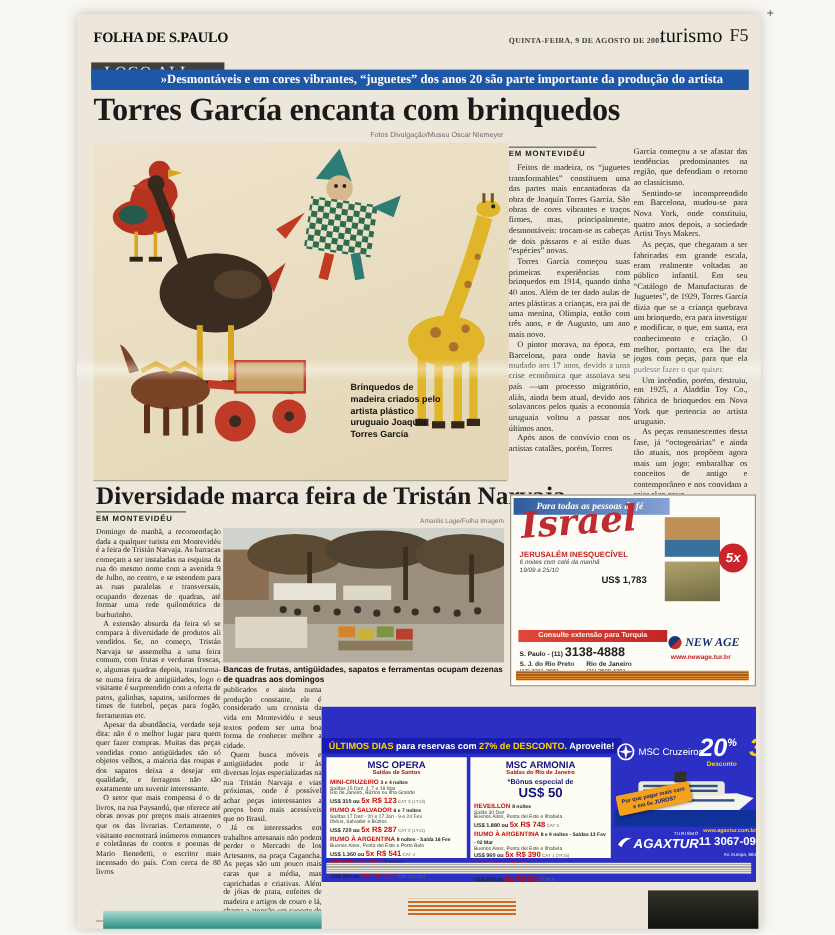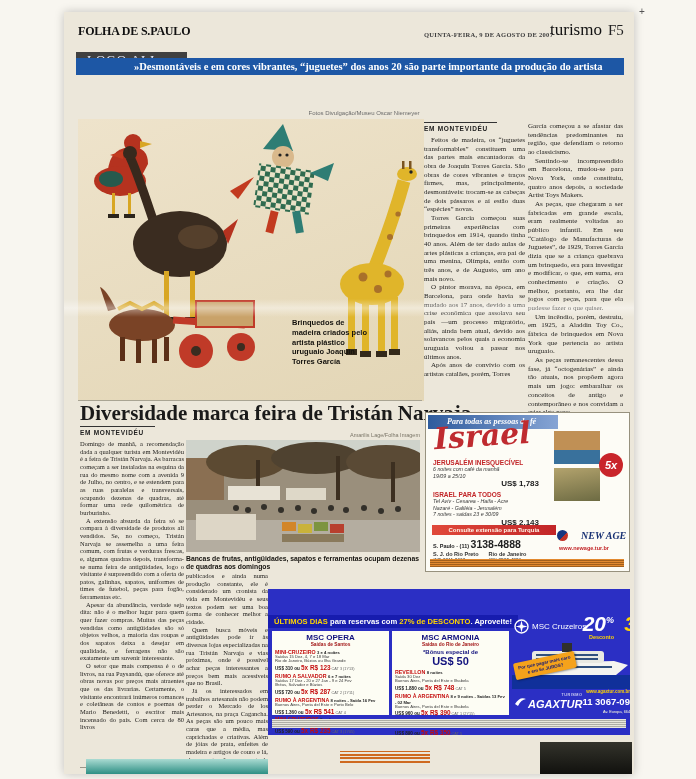--- a/index.html
+++ b/index.html
@@ -54,21 +54,21 @@
   .iaBadge{left:173px;top:40px;width:24px;height:24px;border-radius:50%;background:#c9252b;color:#fff;font:italic bold 11px/24px "Liberation Sans",sans-serif;text-align:center}
   .iaPkg{left:7px;width:118px}
   .iaPkgTitle{font:bold 6.5px "Liberation Sans",sans-serif;color:#c22528}
   .iaPkgLine{font:italic 5.3px/1.25 "Liberation Sans",sans-serif;color:#3a3a3a}
   .iaPrice{font:bold 8px "Liberation Sans",sans-serif;color:#1c1c1c;text-align:right;width:106px}
   .iaBanner{left:6px;top:112px;width:124px;height:10px;background:linear-gradient(90deg,#e0493a,#c22528);color:#fff5e8;font:bold 6px/10px "Liberation Sans",sans-serif;text-align:center}
   .iaPhoneMain{left:7px;top:125px;font:bold 5.5px "Liberation Sans",sans-serif;color:#222}
   .iaPhoneMain b{font-size:10.5px}
   .iaSub{left:7px;top:138px;width:120px;display:flex;gap:10px;font:4.8px/1.25 "Liberation Sans",sans-serif;color:#333}
   .iaSub b{display:block;font-size:5.5px}
-  .iaNewage{left:131px;top:117px;display:flex;align-items:center;gap:13px;font:italic bold 10px "Liberation Serif",serif;color:#162f72;white-space:nowrap}
+  .iaNewage{left:131px;top:117px;display:flex;align-items:center;gap:3px;font:italic bold 10px "Liberation Serif",serif;color:#162f72;white-space:nowrap}
   .globe{width:11px;height:11px;border-radius:50%;background:linear-gradient(135deg,#16357f 55%,#c03025 55%);flex:none}
   .iaUrl{left:133px;top:132px;font:bold 5.5px "Liberation Sans",sans-serif;color:#c22528}
   .fineprint{background:#e2892f;overflow:hidden}
   .fineprint::after{content:"";display:block;height:100%;background:repeating-linear-gradient(#0000 0 1px,rgba(60,30,0,.55) 1px 2px);opacity:.7}
   .iaStrip{left:4px;top:146px;width:194px;height:8px}
 
   
   .mscAd{left:204px;top:577px;width:362px;height:146px;background:#2b2fc4;z-index:5;overflow:hidden}
   .mscAd>div{position:absolute}
   .mscHead{left:0;top:0;width:362px;height:26px;font:italic 800 21px/26px "Liberation Sans",sans-serif;color:#fff;text-align:center;letter-spacing:-.5px}
@@ -118,20 +118,21 @@
 
   <div class="page">
 
     <div class="abs masthead">FOLHA DE S.PAULO</div>
     <div class="abs dateline">QUINTA-FEIRA, 9 DE AGOSTO DE 2007</div>
     <div class="abs section serif">turismo</div>
     <div class="abs pageno serif">F5</div>
     <div class="abs logoali">LOGO ALI</div>
     <div class="abs subbar">»Desmontáveis e em cores vibrantes, “juguetes” dos anos 20 são parte importante da produção do artista</div>
 
+    <div class="abs h1">Torres García encanta com brinquedos</div>
     <div class="abs photocredit1">Fotos Divulgação/Museu Oscar Niemeyer</div>
 
     <div class="abs toysphoto">
       <svg width="346" height="282" viewBox="0 0 346 282">
         <defs>
           <pattern id="chk" width="10" height="10" patternUnits="userSpaceOnUse">
             <rect width="10" height="10" fill="#e9e1c6"></rect>
             <rect width="5" height="5" fill="#2f6b4f"></rect>
             <rect x="5" y="5" width="5" height="5" fill="#2f6b4f"></rect>
           </pattern>
@@ -296,27 +297,20 @@
       <div class="iaScript serif">Israel</div>
       <div class="iaPhoto1"></div>
       <div class="iaPhoto2"></div>
       <div class="iaBadge">5x</div>
       <div class="iaPkg" style="top:46px">
         <div class="iaPkgTitle">JERUSALÉM INESQUECÍVEL</div>
         <div class="iaPkgLine">6 noites com café da manhã</div>
         <div class="iaPkgLine">19/09 a 25/10</div>
         <div class="iaPrice">US$ 1,783</div>
       </div>
-      <div class="iaPkg" style="top:78px">
-        <div class="iaPkgTitle">ISRAEL PARA TODOS</div>
-        <div class="iaPkgLine">Tel Aviv - Cesarea - Haifa - Acre</div>
-        <div class="iaPkgLine">Nazaré - Galiléia - Jerusalém</div>
-        <div class="iaPkgLine">7 noites - saídas 23 e 30/09</div>
-        <div class="iaPrice">US$ 2,143</div>
-      </div>
       <div class="iaBanner">Consulte extensão para Turquia</div>
       <div class="iaPhoneMain"><span>S. Paulo - (11) </span><b>3138-4888</b></div>
       <div class="iaSub">
         <span><b>S. J. do Rio Preto</b><span>(17) 3211-2660</span></span>
         <span><b>Rio de Janeiro</b><span>(21) 2509-4291</span></span>
       </div>
       <div class="iaNewage">
           <span class="globe"></span>
           <span>NEW AGE</span>
         </div>

